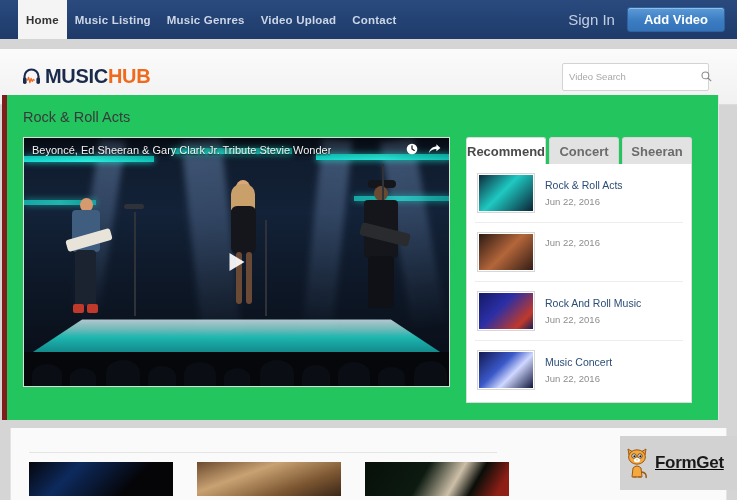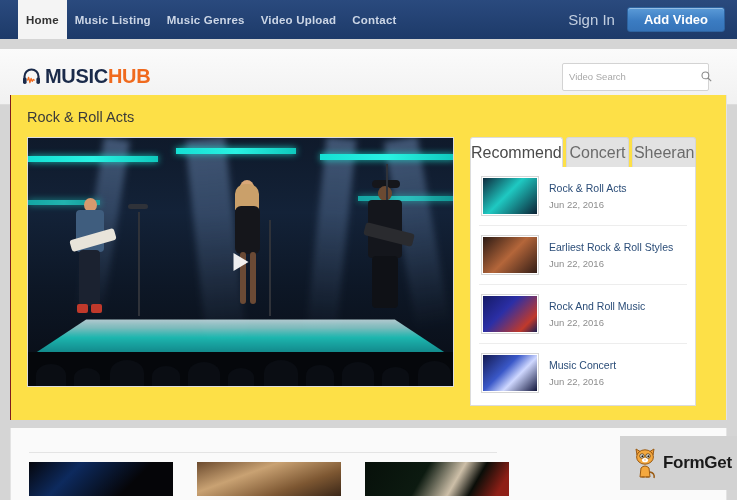--- a/index.html
+++ b/index.html
@@ -57,22 +57,22 @@
     display: flex; align-items: center; padding: 0 6px;
   }
   .searchwrap input {
     border: 0; outline: 0; flex: 1; font-size: 9.5px; color: #7b7b7b;
     font-family: "Liberation Sans", sans-serif; background: transparent;
   }
   .searchwrap input::placeholder { color: #a8a8a8; }
 
   
   .shell {
-    position: absolute; left: 10px; top: 95px; width: 717px; height: 325px;
-    background: #fde047; border-left: 1px solid #7f1d1d; border-right: 1px solid #e3e3e3;
+    position: absolute; left: 2px; top: 95px; width: 717px; height: 325px;
+    background: #22c55e; border-left: 5px solid #7f1d1d; border-right: 1px solid #e3e3e3;
   }
   .page-title {
     margin: 14px 0 0 16px; font-size: 14.5px; color: #3a3a3a; font-weight: normal;
   }
 
   .row { display: flex; margin: 12px 0 0 16px; gap: 16px; }
 
   
   .player {
     position: relative; width: 427px; height: 250px;
@@ -124,24 +124,24 @@
     position: absolute; left: 50%; top: 50%; transform: translate(-50%,-50%);
     width: 0; height: 0; border-left: 15px solid rgba(255,255,255,.92);
     border-top: 9px solid transparent; border-bottom: 9px solid transparent;
     cursor: pointer;
   }
 
   
   .side { width: 226px; }
   .tabs { display: flex; gap: 3px; }
   .tab {
-    flex: 1; text-align: center; font-size: 16px; color: #6b6b6b;
+    flex: 1; text-align: center; font-size: 13px; color: #6b6b6b;
     padding: 6px 0 5px; background: #e2e2e2;
     border: 1px solid #d6d6d6; border-bottom: 0;
-    border-radius: 3px 3px 0 0; cursor: pointer;
+    border-radius: 3px 3px 0 0; cursor: pointer; font-weight: bold;
   }
   .tab.active { background: #fff; color: #4a4a4a; border-color: #dcdcdc; }
   .sidelist {
     background: #fff; border: 1px solid #dcdcdc; border-top: 0;
     height: 239px; padding: 0 8px;
   }
   .sitem {
     display: flex; gap: 10px; align-items: flex-start;
     padding: 9px 2px; border-bottom: 1px solid #ededed; cursor: pointer;
   }
@@ -180,21 +180,22 @@
   .bthumb { width: 150px; height: 34px; }
   .bt1 { background: linear-gradient(135deg,#05060c 0%,#0d2a5e 30%,#050508 70%); }
   .bt2 { background: linear-gradient(160deg,#6b4a2e 0%,#c9a273 35%,#7d5732 70%,#3a2617 100%); }
   .bt3 { background: linear-gradient(120deg,#07100a 0%,#0c1a10 40%,#cdbfa8 62%,#0a0d08 75%, #8e1f16 92%); }
   .sec-p { font-size: 8.5px; color: #6d6d6d; margin-top: 12px; }
 
   
   .watermark {
     position: absolute; right: 0; bottom: 10px; width: 117px; height: 54px;
     background: #d2d2d2; display: flex; align-items: center; gap: 5px;
-    padding-left: 12px;
+    padding-left: 4px;
+    text-decoration: underline;
   }
   .wm-text { font-size: 17px; font-weight: bold; color: #1a1a1a; letter-spacing: -.3px; }
   .cat { position: relative; width: 26px; height: 34px; }
 </style>
 </head>
 <body>
 
 <div class="page">
 
   <div class="navbar">
@@ -302,20 +303,36 @@
           <i style="left:124px;width:28px;height:20px;"></i>
           <i style="left:160px;width:32px;height:24px;"></i>
           <i style="left:200px;width:26px;height:18px;"></i>
           <i style="left:236px;width:34px;height:26px;"></i>
           <i style="left:278px;width:28px;height:21px;"></i>
           <i style="left:314px;width:32px;height:24px;"></i>
           <i style="left:354px;width:27px;height:19px;"></i>
           <i style="left:390px;width:33px;height:25px;"></i>
         </div>
 
+        <div class="vid-topbar">
+          <span class="vid-title">Beyoncé, Ed Sheeran &amp; Gary Clark Jr. Tribute Stevie Wonder</span>
+          <span class="vid-actions">
+            <span>
+              <svg width="12" height="12" viewBox="0 0 12 12">
+                <circle cx="6" cy="6" r="5.3" fill="#ffffff"></circle>
+                <path d="M6 2.8 V6 l2.3 1.4" fill="none" stroke="#111" stroke-width="1.2" stroke-linecap="round"></path>
+              </svg>
+            </span>
+            <span>
+              <svg width="13" height="12" viewBox="0 0 13 12">
+                <path d="M0.7 10.2 C2 5.2 5.4 3.6 8.4 3.5 L8.4 1.2 L12.4 4.9 L8.4 8.3 L8.4 6.1 C5.2 6.1 2.6 7.2 0.7 10.2 Z" fill="#ffffff"></path>
+              </svg>
+            </span>
+          </span>
+        </div>
 
         <div class="playbtn"></div>
       </div>
 
       <div class="side">
         <div class="tabs">
           <div class="tab active">Recommend</div>
           <div class="tab">Concert</div>
           <div class="tab">Sheeran</div>
         </div>
@@ -329,21 +346,20 @@
               <span class="stitle">Rock &amp; Roll Acts</span>
               <span class="sdate" style="display:block">Jun 22, 2016</span>
             </span>
           </div>
 
           <div class="sitem">
             <span class="sthumb">
                 <span class="t2"></span>
               </span>
             <span class="smeta">
-              <span class="stitle">Earliest Rock &amp; Roll Styles</span>
               <span class="sdate" style="display:block">Jun 22, 2016</span>
             </span>
           </div>
 
           <div class="sitem">
             <span class="sthumb">
                 <span class="t3"></span>
               </span>
             <span class="smeta">
               <span class="stitle">Rock And Roll Music</span>

